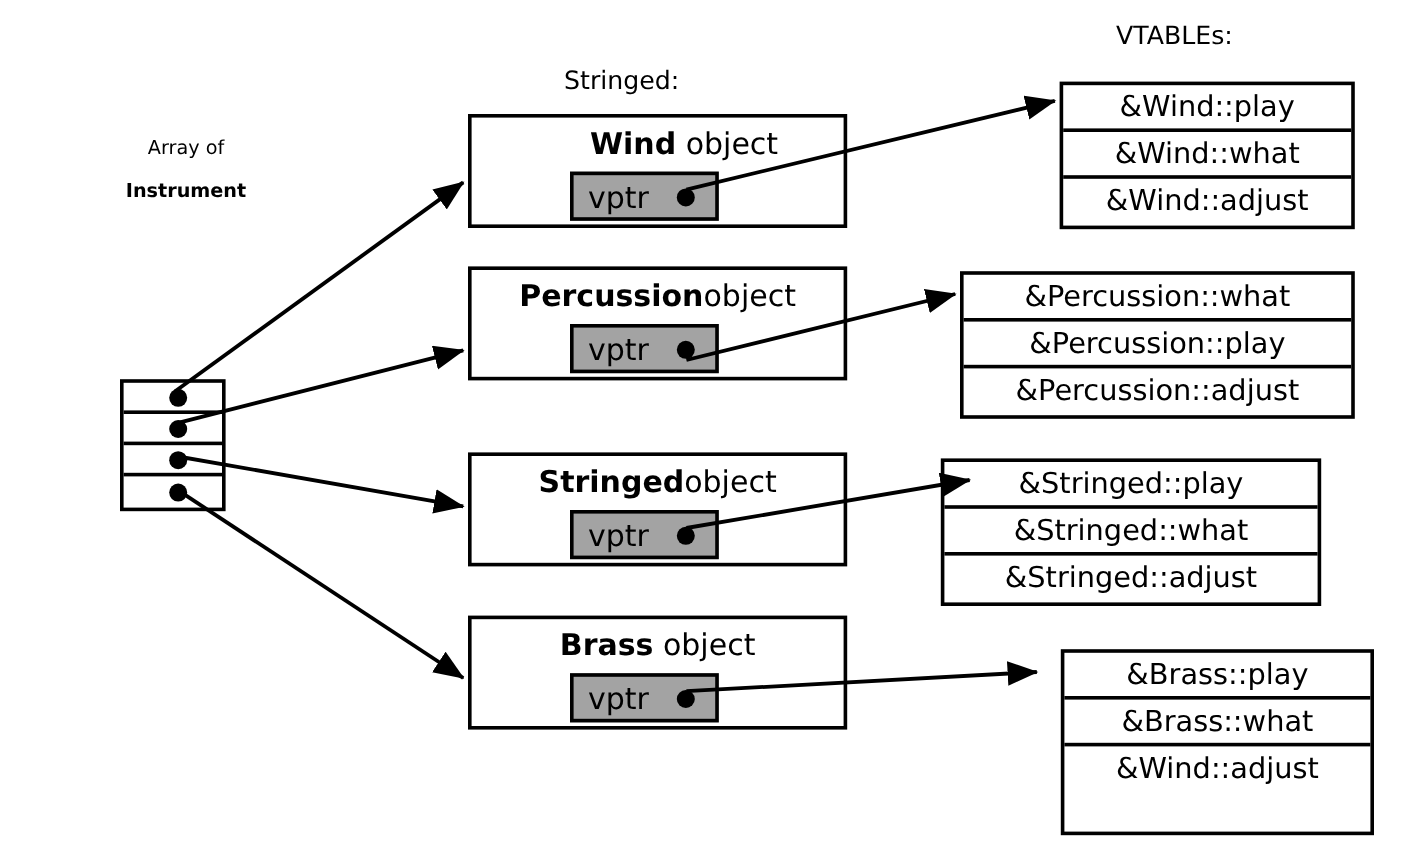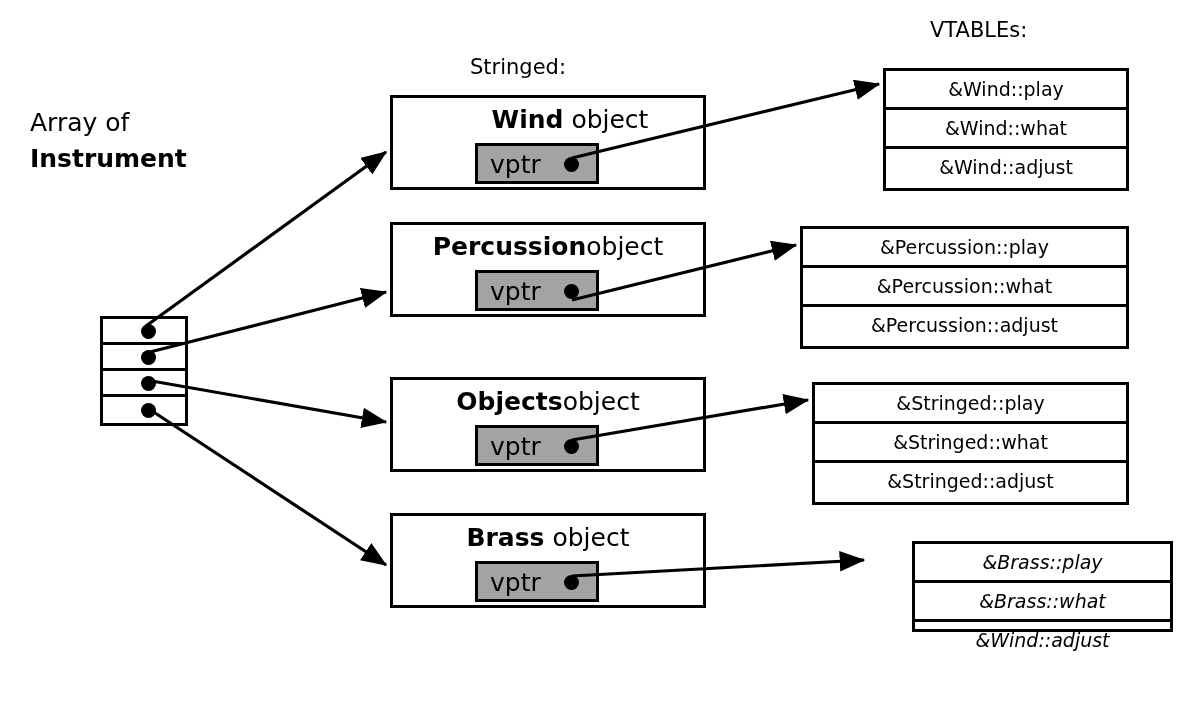--- a/index.html
+++ b/index.html
@@ -24,22 +24,22 @@
   .caption {
     font-size: 21px;
     font-weight: normal;
     white-space: nowrap;
     letter-spacing: 0px;
   }
 
   
   .left-label {
     width: 250px;
-    text-align: left;
-    font-size: 25px;
+    text-align: center;
+    font-size: 16px;
     line-height: 36px;
     white-space: nowrap;
   }
   .left-label .bold { font-weight: bold; }
 
   
   #array-box {
     border: 3px solid #000;
     box-sizing: border-box;
   }
@@ -108,21 +108,21 @@
     box-sizing: border-box;
     border: 3px solid #000;
     background: #fff;
   }
   .vrow {
     box-sizing: border-box;
     border-bottom: 3px solid #000;
     height: 39px;
     line-height: 37px;
     text-align: center;
-    font-size: 19px;
+    font-size: 24px;
     white-space: nowrap;
     overflow: hidden;
   }
   .vrow:last-child { border-bottom: none; }
 
   
   #arrows {
     position: absolute;
     left: 0; top: 0;
     width: 1189px;
@@ -169,21 +169,21 @@
 
   <div class="abs obj-box" style="left:390px; top:222px; width:316px; height:95px;">
     <div class="obj-title"><span class="cls">Percussion</span><span class="obj-word">object</span></div>
     <div class="vptr-box">
       <span class="vptr-label">vptr</span>
       <span class="vptr-dot"></span>
     </div>
   </div>
 
   <div class="abs obj-box" style="left:390px; top:377px; width:316px; height:95px;">
-    <div class="obj-title"><span class="cls">Objects</span><span class="obj-word">object</span></div>
+    <div class="obj-title"><span class="cls">Stringed</span><span class="obj-word">object</span></div>
     <div class="vptr-box">
       <span class="vptr-label">vptr</span>
       <span class="vptr-dot"></span>
     </div>
   </div>
 
   <div class="abs obj-box" style="left:390px; top:513px; width:316px; height:95px;">
     <div class="obj-title"><span class="cls">Brass</span><span class="obj-word"> </span><span class="obj-word">object</span></div>
     <div class="vptr-box">
       <span class="vptr-label">vptr</span>
@@ -191,32 +191,32 @@
     </div>
   </div>
 
   <div class="abs vtable" style="left:883px; top:68px; width:246px; height:123px;">
     <div class="vrow">&amp;Wind::play</div>
     <div class="vrow">&amp;Wind::what</div>
     <div class="vrow">&amp;Wind::adjust</div>
   </div>
 
   <div class="abs vtable" style="left:800px; top:226px; width:329px; height:123px;">
+    <div class="vrow">&amp;Percussion::what</div>
     <div class="vrow">&amp;Percussion::play</div>
-    <div class="vrow">&amp;Percussion::what</div>
     <div class="vrow">&amp;Percussion::adjust</div>
   </div>
 
-  <div class="abs vtable" style="left:812px; top:382px; width:317px; height:123px;">
+  <div class="abs vtable" style="left:784px; top:382px; width:317px; height:123px;">
     <div class="vrow">&amp;Stringed::play</div>
     <div class="vrow">&amp;Stringed::what</div>
     <div class="vrow">&amp;Stringed::adjust</div>
   </div>
 
-  <div class="abs vtable" style="left:912px; top:541px; width:261px; height:91px;font-style:italic;">
+  <div class="abs vtable" style="left:884px; top:541px; width:261px; height:155px;">
     <div class="vrow">&amp;Brass::play</div>
     <div class="vrow">&amp;Brass::what</div>
     <div class="vrow">&amp;Wind::adjust</div>
   </div>
 
   <svg id="arrows" viewBox="0 0 1189 701">
     <defs>
       <marker id="ah" markerWidth="9" markerHeight="9" refX="7.6" refY="3.2" orient="auto" markerUnits="strokeWidth">
         <path d="M0,0 L0,6.4 L8,3.2 z" fill="#000"></path>
       </marker>

